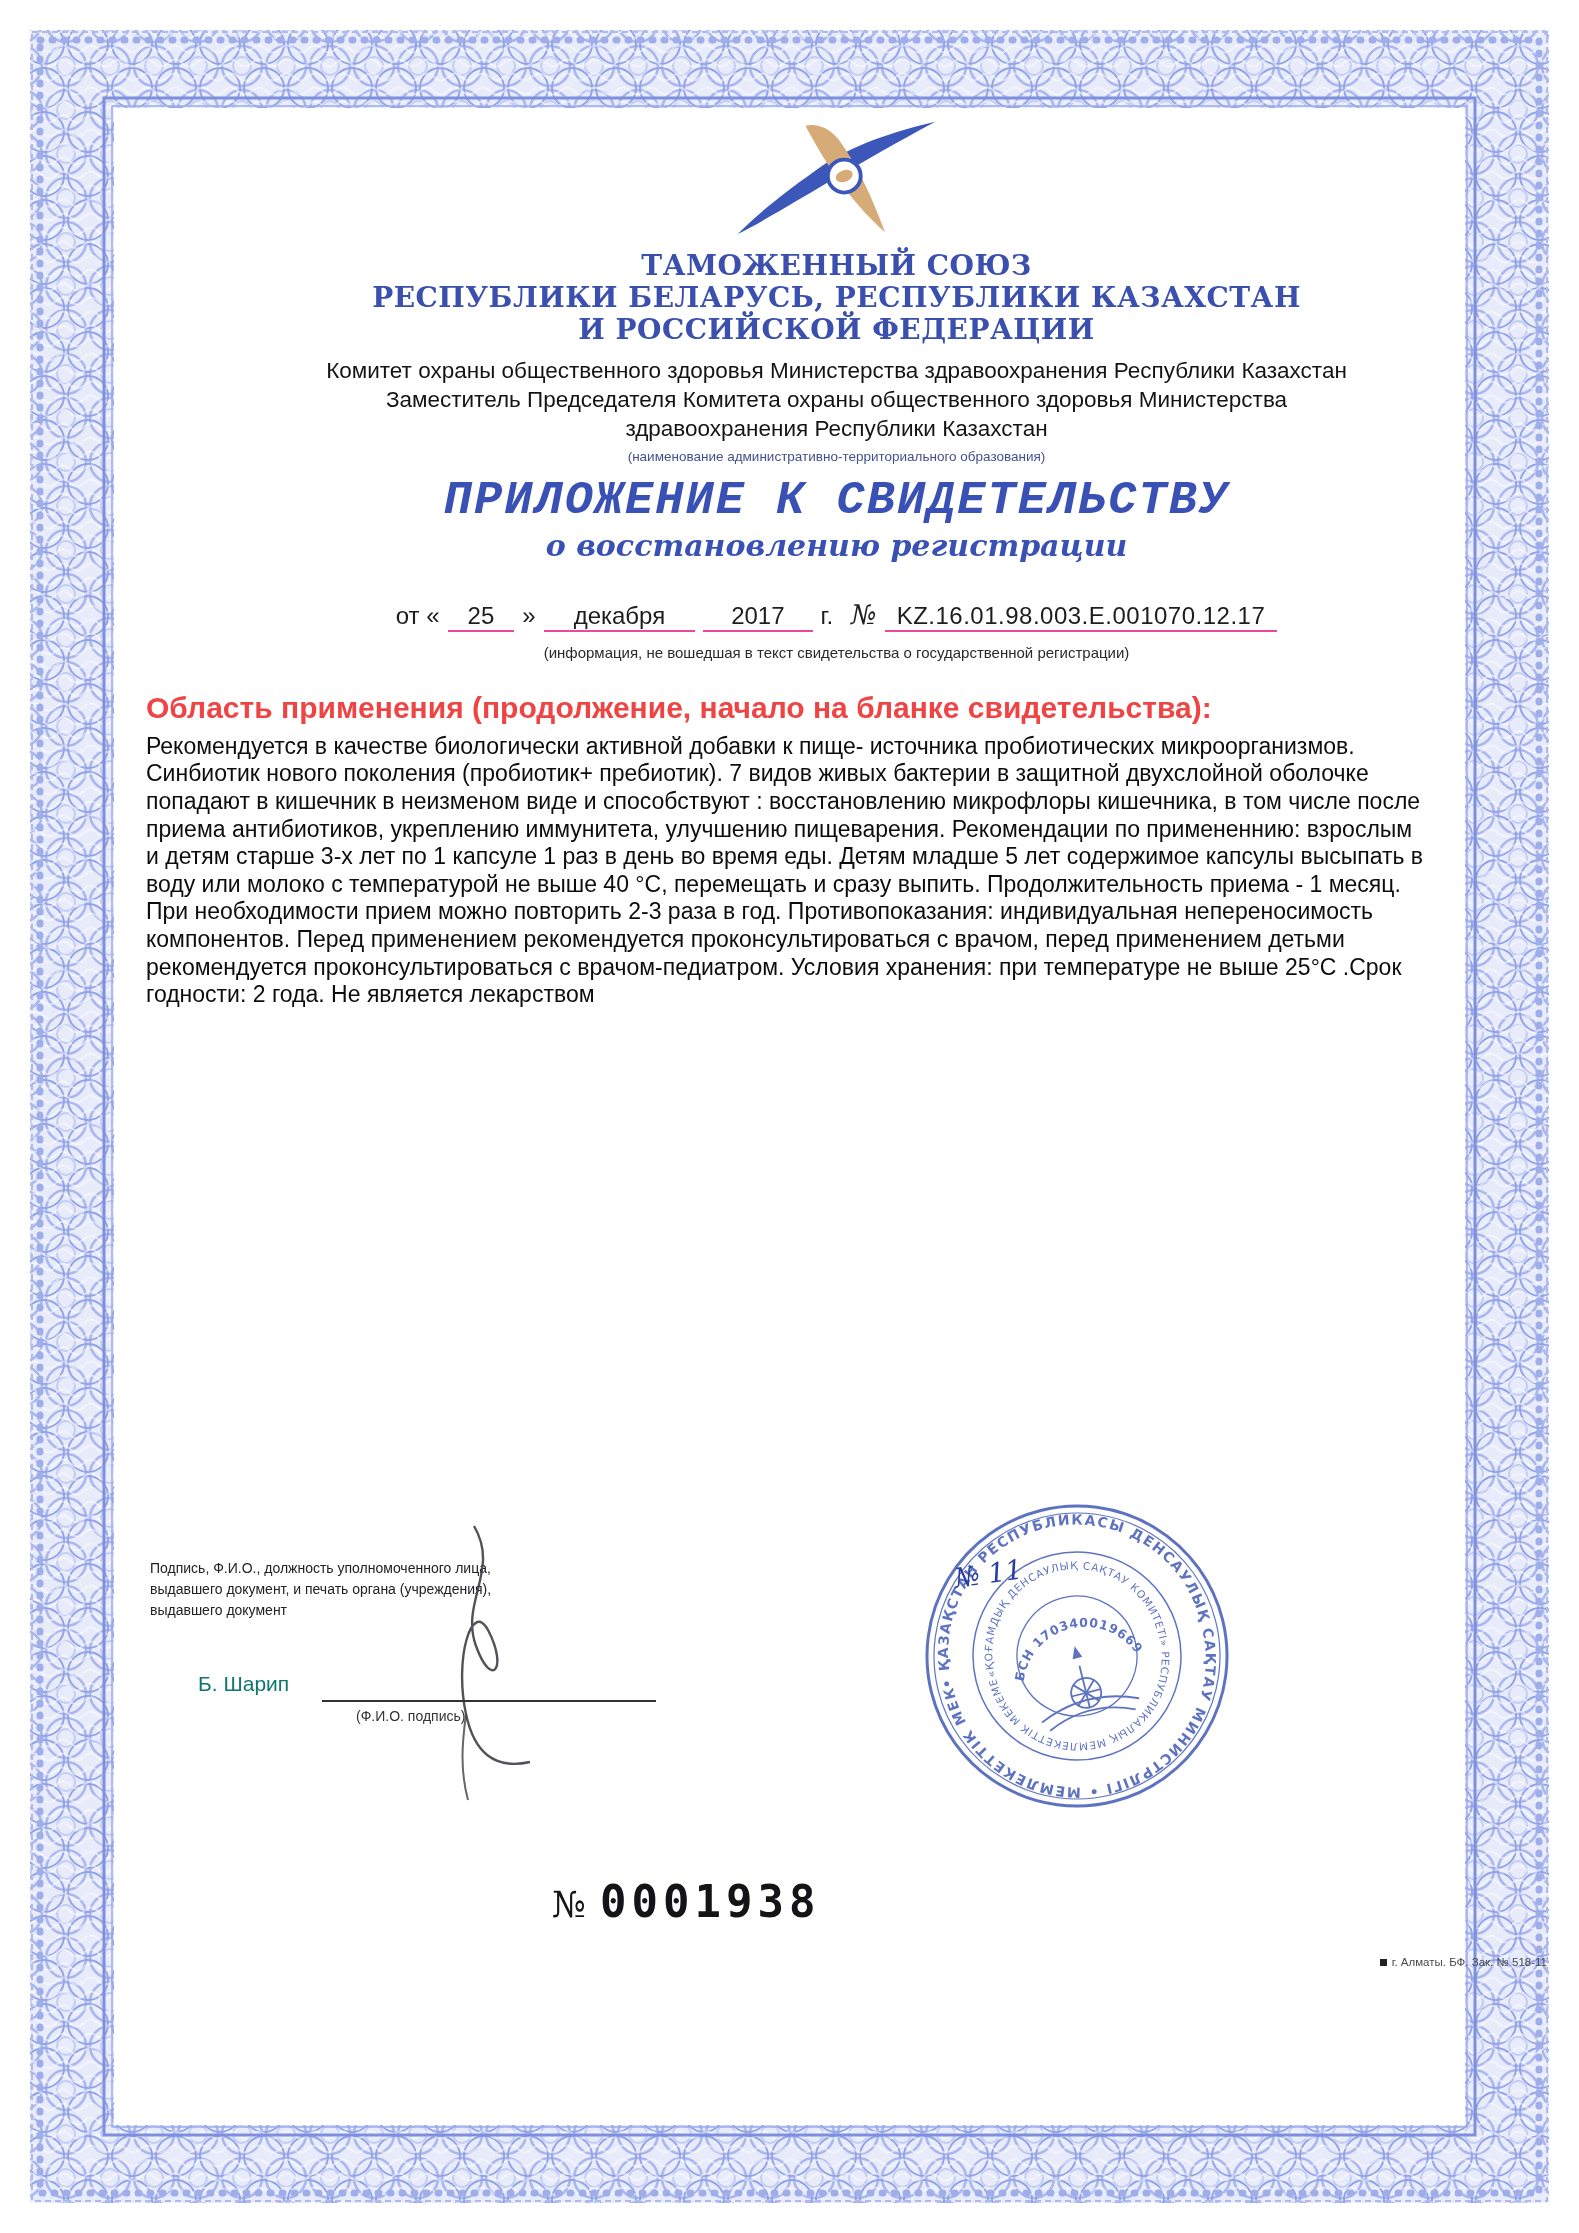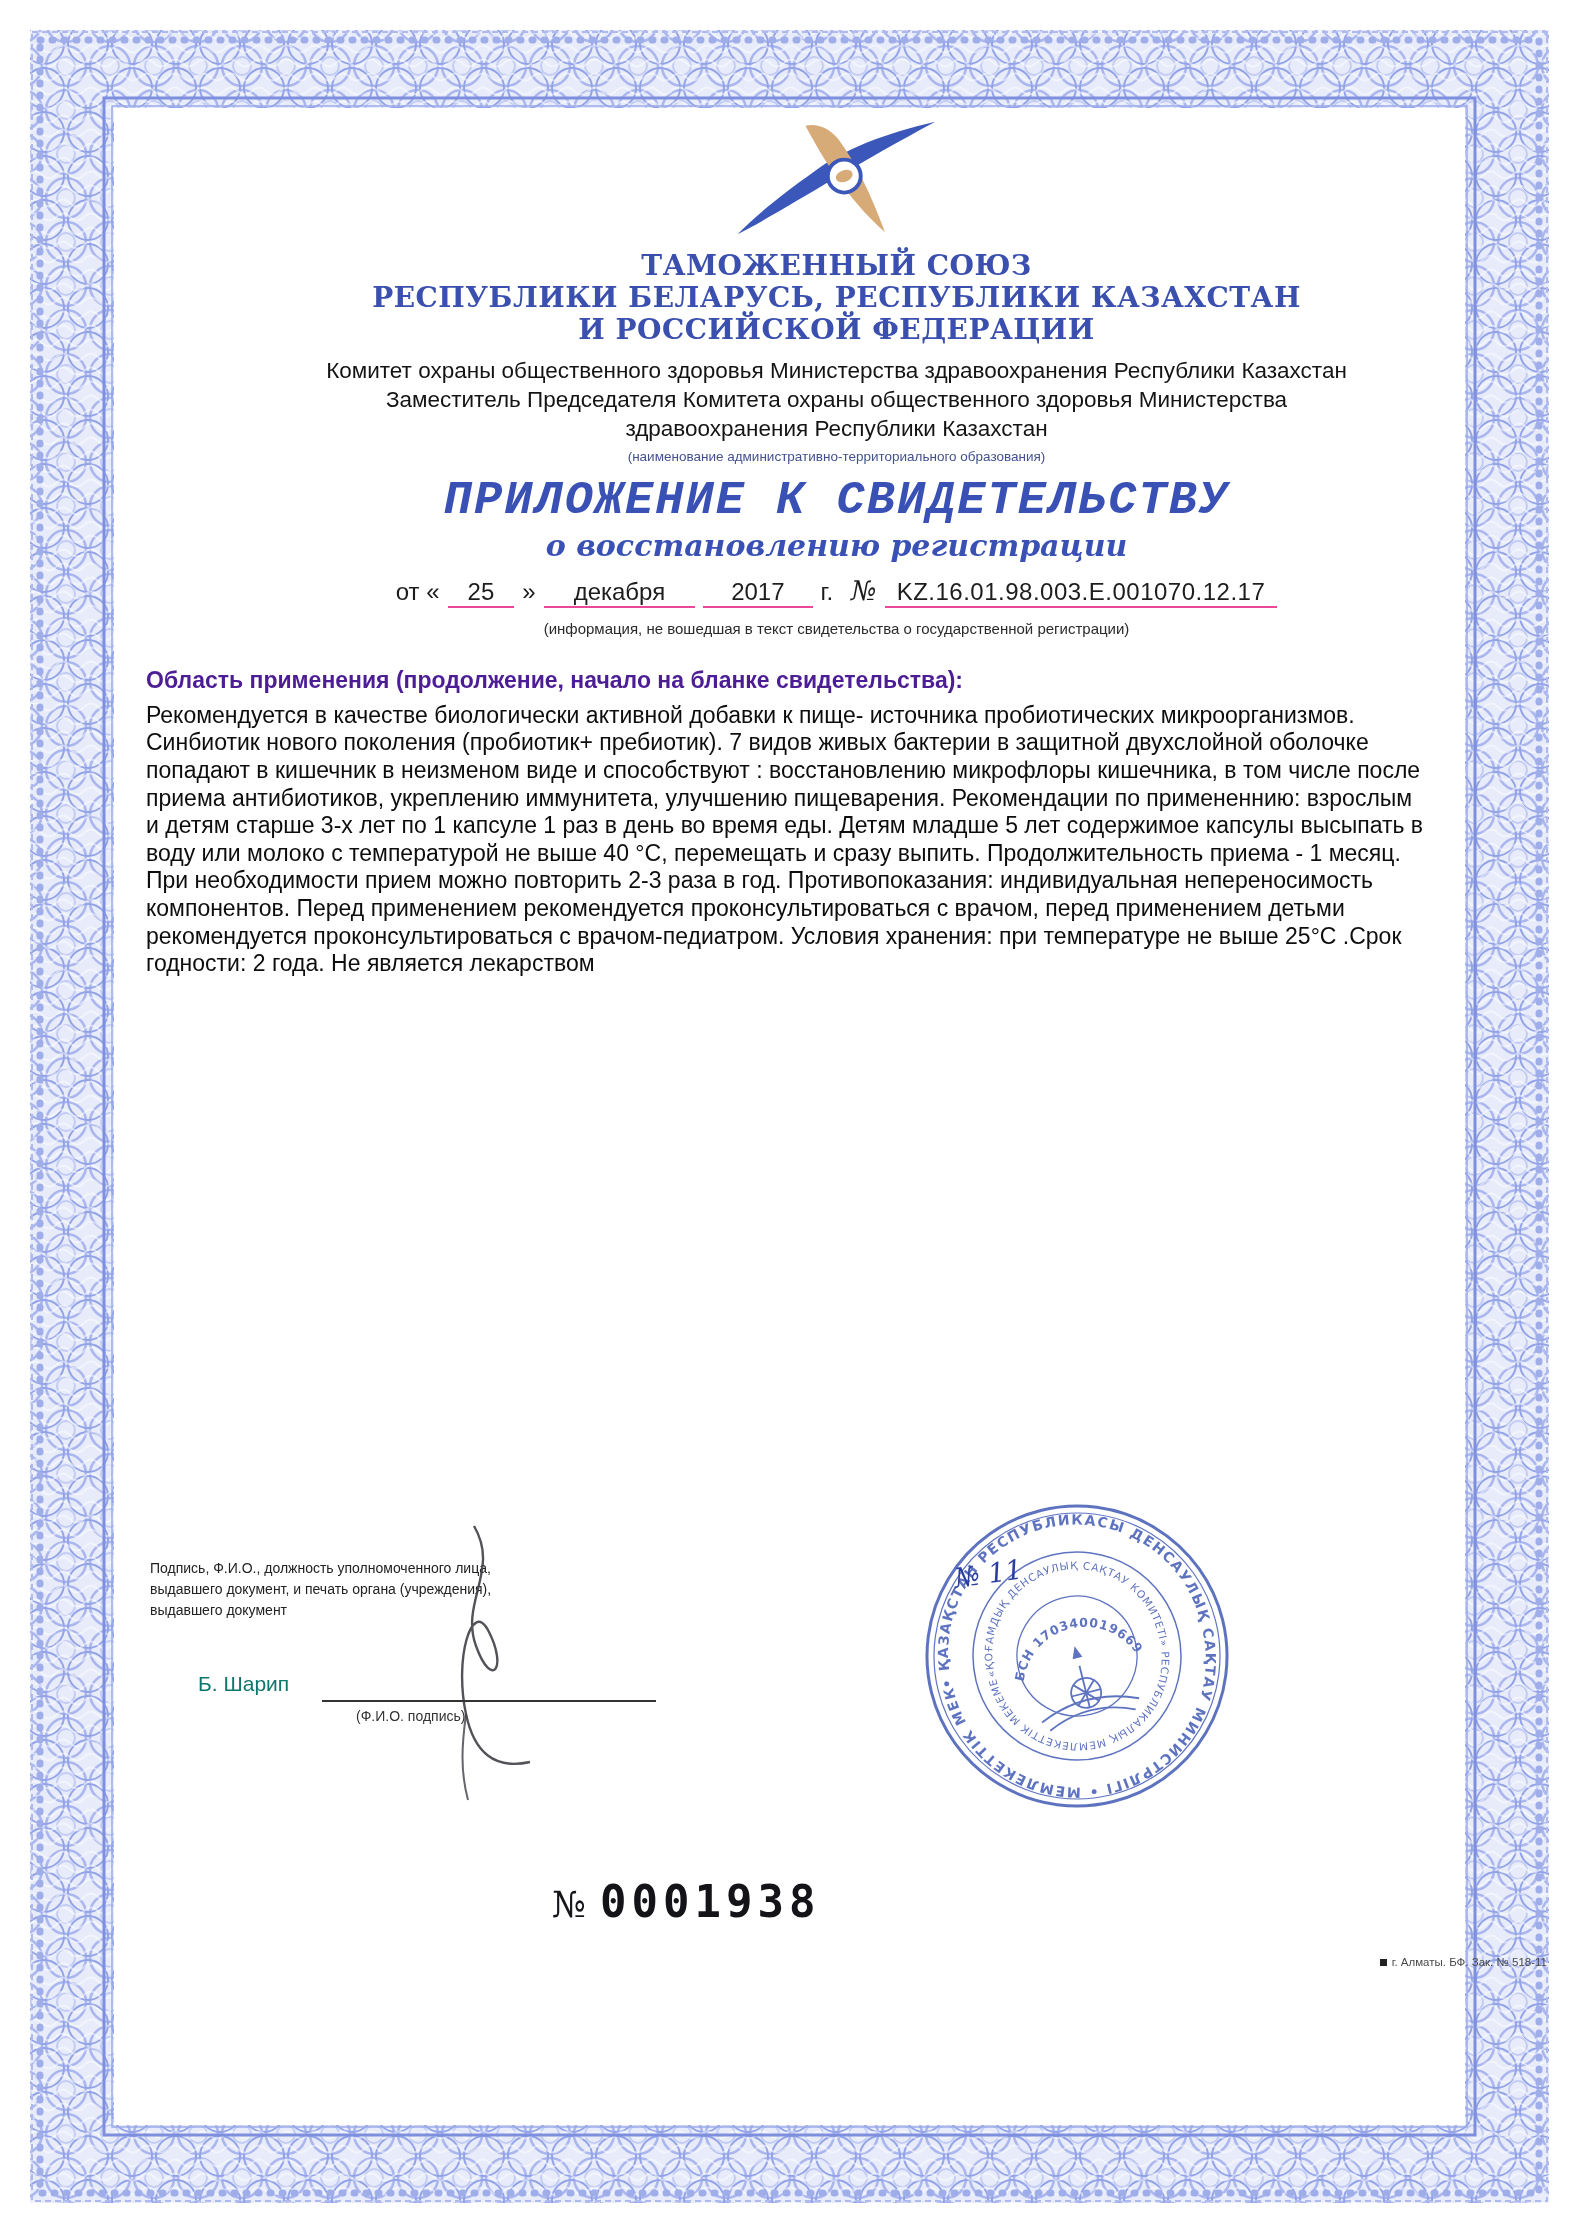--- a/index.html
+++ b/index.html
@@ -27,32 +27,32 @@
   .doc-title {
     margin-top:12px; font-family:Liberation Mono, monospace;
     font-style:italic; font-weight:bold; font-size:47px; line-height:1.05;
     color:#3950b4; letter-spacing:2px;
   }
   .doc-subtitle {
     margin-top:2px; font-family:"DejaVu Serif", serif;
     font-style:italic; font-weight:bold; font-size:30px; color:#3950b4;
   }
   .reg-line {
-    margin-top:12px; display:flex; justify-content:center; align-items:baseline;
+    margin-top:36px; display:flex; justify-content:center; align-items:baseline;
     gap:8px; font-size:24px; color:#1d1d1d;
   }
   .reg-line .u { border-bottom:2px solid #ec4899; }
   .reg-line .day   { padding:0 20px; }
   .reg-line .month { padding:0 30px; }
   .reg-line .year  { padding:0 28px; }
   .reg-line .num   { padding:0 12px; letter-spacing:0.5px; }
   .reg-line .nosign{ font-family:"DejaVu Serif", serif; font-style:italic; font-size:27px; margin-left:10px; }
   .reg-note { margin-top:12px; font-size:15px; color:#2a2a2a; }
   .content { text-align:left; padding:0 34px; }
-  .section-title { margin-top:30px; font-weight:bold; font-size:23px; color:#4c1d95; }
+  .section-title { margin-top:30px; font-weight:bold; font-size:30px; color:#ef4444; }
   .body-text { margin:8px 0 0 0; font-size:23px; line-height:1.2; color:#0d0d0d; max-width:1285px; }
   .sig-label {
     position:absolute; left:38px; top:1452px; width:430px; white-space:pre-line;
     font-size:14px; line-height:1.5; color:#222;
   }
   .sig-squiggle { position:absolute; left:290px; top:1412px; }
   .sig-name { position:absolute; left:86px; top:1566px; font-size:21px; color:#0f766e; }
   .sig-line { position:absolute; left:210px; top:1594px; width:334px; border-bottom:2px solid #333; }
   .sig-caption { position:absolute; left:244px; top:1602px; font-size:14px; color:#333; }
   .doc-number { position:absolute; left:440px; top:1770px; display:flex; align-items:baseline; gap:14px; }

